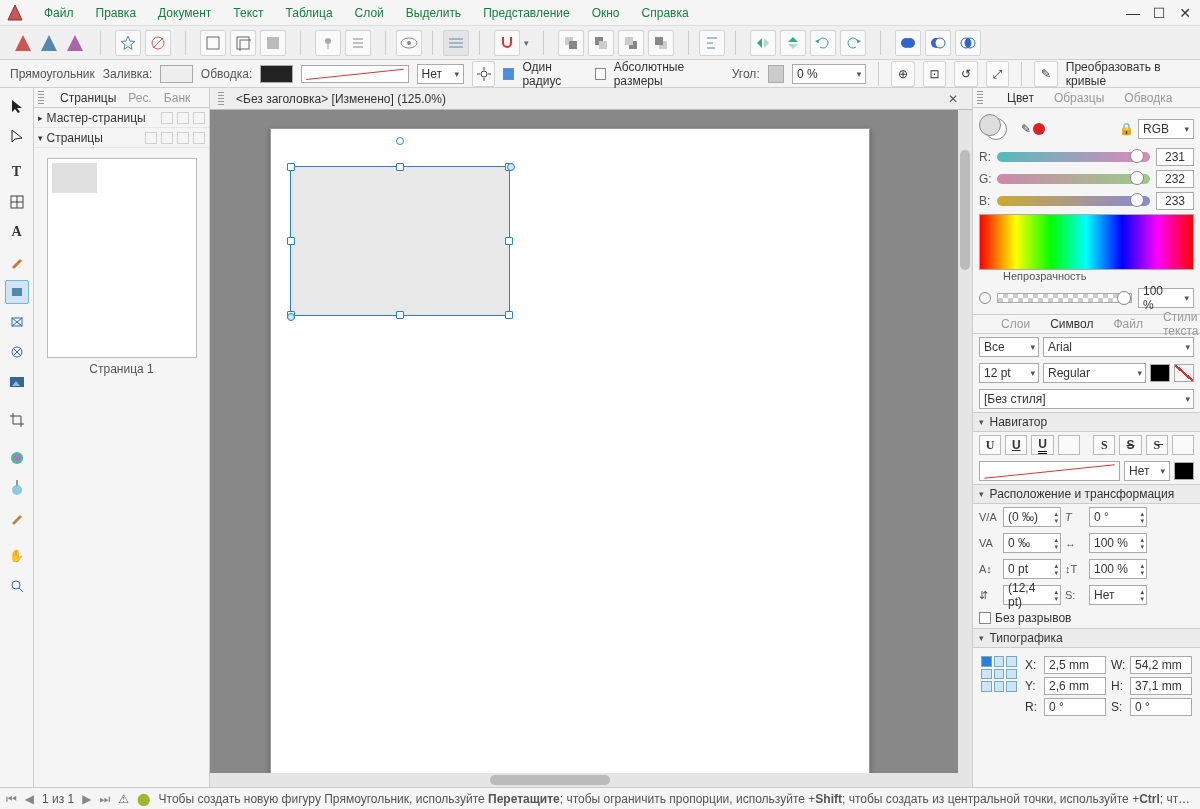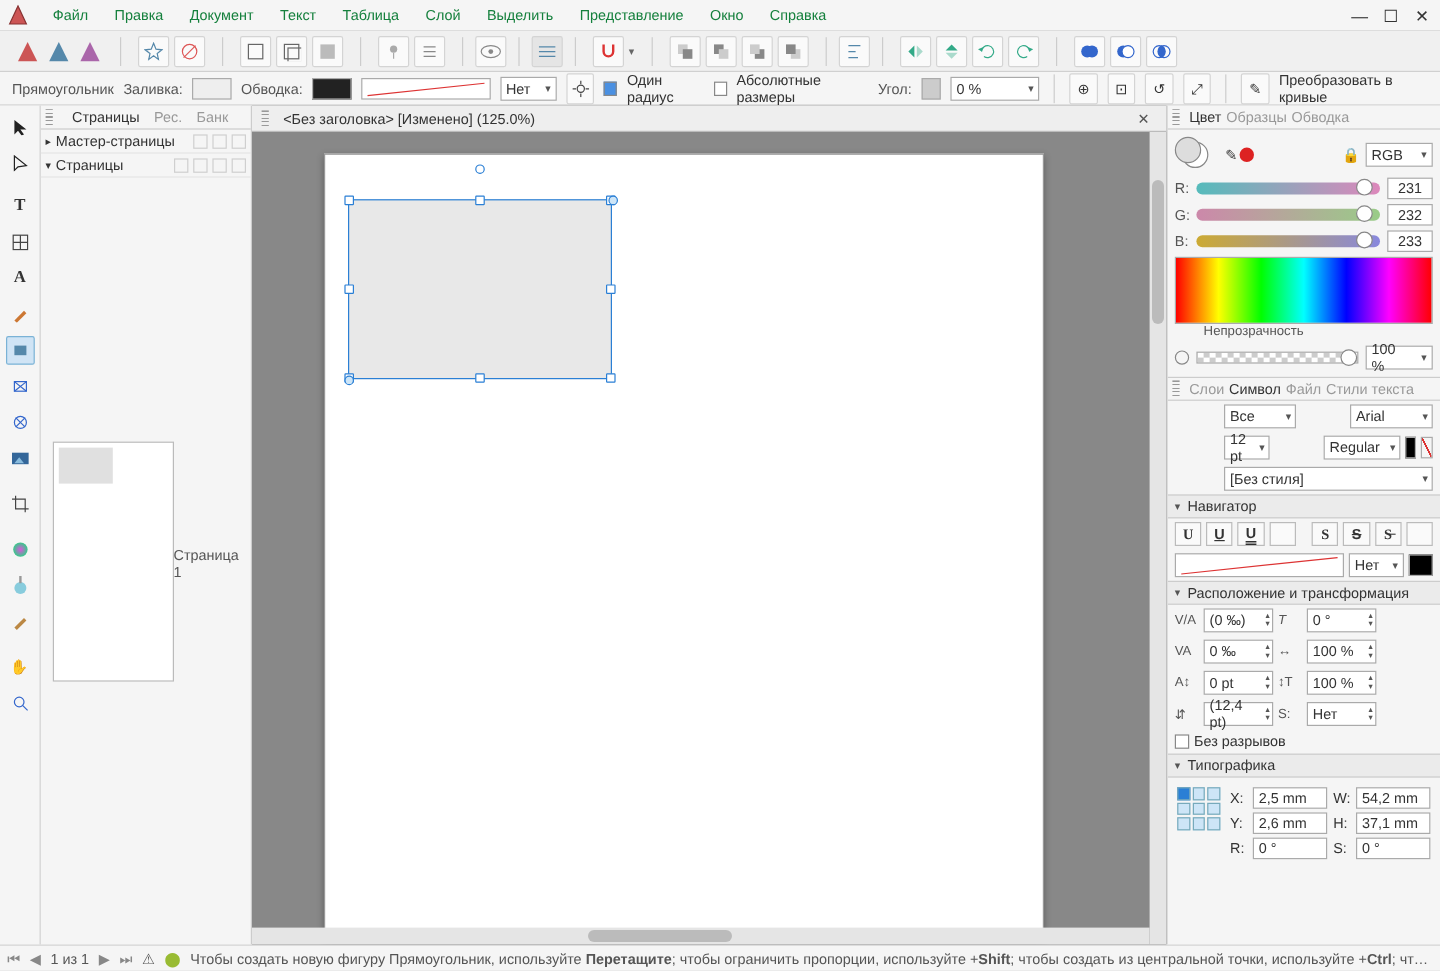--- a/index.html
+++ b/index.html
@@ -29,21 +29,21 @@
   .left-tools { width:34px; background:#f5f5f5; border-right:1px solid #ccc; display:flex; flex-direction:column; align-items:center; padding-top:6px; gap:6px;}
   .ltool { width:24px; height:24px; display:flex; align-items:center; justify-content:center; border-radius:2px; cursor:pointer;}
   .ltool.active { background:#d0e4f5; border:1px solid #7ab2d6;}
   .left-panel { width:176px; background:#f5f5f5; border-right:1px solid #ccc; display:flex; flex-direction:column;}
   .panel-tabs { height:20px; display:flex; align-items:center; border-bottom:1px solid #ccc; padding-left:4px; gap:12px; color:#999;}
   .panel-tabs .active-tab { color:#333;}
   .drag-grip { width:6px; height:14px; margin-right:4px; background:repeating-linear-gradient(#999 0 1px, transparent 1px 3px);}
   .tree-row { height:20px; display:flex; align-items:center; padding:0 4px; border-bottom:1px solid #e5e5e5; gap:4px;}
   .tree-row .tiny-icons { margin-left:auto; display:flex; gap:4px; opacity:0.5;}
   .tree-row .tiny-icons span{width:12px;height:12px;border:1px solid #aaa;}
-  .thumb-area { flex:1; padding:10px; display:flex; flex-direction:row; align-items:center;}
+  .thumb-area { flex:1; padding:10px; display:flex; flex-direction:column; align-items:center;}
   .thumb { width:150px; height:200px; background:#fff; border:1px solid #bbb; position:relative;}
   .thumb-inner { position:absolute; left:4px; top:4px; width:45px; height:30px; background:#e0e0e0;}
   .thumb-label { margin-top:4px; color:#555;}
   .canvas-area { flex:1; position:relative; background:#888; display:flex; flex-direction:column;}
   .doc-tab-strip { height:22px; background:#eee; border-bottom:1px solid #bbb; display:flex; align-items:center; padding:0 8px;}
   .doc-tab-strip .drag-grip{margin-right:6px;}
   .doc-tab { flex:1; display:flex; align-items:center; padding-left:6px;}
   .doc-close { margin-left:auto; padding:0 6px; color:#555;}
   .canvas-viewport { flex:1; position:relative; overflow:hidden; }
   .page-bg { position:absolute; left:60px; top:18px; width:600px; height:654px; background:#fff; border:1px solid #999; box-shadow:0 2px 6px rgba(0,0,0,0.3);}
@@ -55,21 +55,21 @@
   .h-w{left:-4px;top:50%;margin-top:-4px;} .h-e{right:-4px;top:50%;margin-top:-4px;}
   .h-sw{left:-4px;bottom:-4px;} .h-s{left:50%;bottom:-4px;margin-left:-4px;} .h-se{right:-4px;bottom:-4px;}
   .h-rot{left:50%;top:-30px;margin-left:-4px;}
   .h-extra1{left:100%;top:-4px;margin-left:-2px;}
   .h-extra2{left:-4px;top:100%;margin-top:-2px;}
   .vscroll { position:absolute; right:0; top:0; bottom:0; width:14px; background:#e5e5e5;}
   .vscroll .thumb-bar { position:absolute; left:2px; right:2px; top:40px; height:120px; background:#bbb; border-radius:6px;}
   .hscroll { position:absolute; left:0; right:14px; bottom:0; height:14px; background:#e5e5e5;}
   .hscroll .thumb-bar { position:absolute; top:2px; bottom:2px; left:280px; width:120px; background:#bbb; border-radius:6px;}
   .right-panel { width:228px; background:#f5f5f5; border-left:1px solid #ccc; display:flex; flex-direction:column; overflow:hidden;}
-  .rp-tabs { height:20px; display:flex; align-items:center; border-bottom:1px solid #ccc; padding:0 4px; gap:4px; color:#999;}
+  .rp-tabs { height:20px; display:flex; align-items:center; border-bottom:1px solid #ccc; padding:0 4px; gap:20px; color:#999;}
   .rp-tabs .active-tab{color:#333;}
   .color-section { padding:6px;}
   .color-top { display:flex; align-items:center; gap:6px;}
   .dualcircle { position:relative; width:36px; height:30px;}
   .dualcircle .c1{width:22px;height:22px;border:1px solid #888;border-radius:50%;position:absolute;left:6px;top:4px;background:#fff;}
   .dualcircle .c2{width:22px;height:22px;border:1px solid #888;border-radius:50%;position:absolute;left:0;top:0;background:#ddd;}
   .dualcircle .noline::after{content:"";position:absolute;inset:3px;border-top:1px solid red;transform:rotate(-45deg);}
   .eyedrop { display:flex; gap:2px; align-items:center;}
   .reddot { width:12px; height:12px; border-radius:50%; background:#d22;}
   .linkbox { margin-left:auto; display:flex; gap:4px; align-items:center;}
@@ -82,21 +82,21 @@
   .slider .knob{position:absolute;right:6px;top:-3px;width:14px;height:14px;border:1px solid #888;border-radius:50%;background:#fff;}
   .numfield { width:38px; height:18px; border:1px solid #aaa; background:#fff; text-align:center; line-height:16px;}
   .spectrum { height:56px; margin-top:4px; background:linear-gradient(to right,red,yellow,lime,cyan,blue,magenta,red); border:1px solid #aaa;}
   .opacity-row { display:flex; align-items:center; gap:6px; margin-top:6px;}
   .opacity-label{color:#555;font-size:11px;padding-left:24px;}
   .ohslider{flex:1;height:10px;background:repeating-conic-gradient(#ccc 0 25%,#fff 0 50%) 0/10px 10px; border:1px solid #aaa; position:relative;}
   .ohslider .knob{position:absolute; right:0; top:-3px; width:14px; height:14px; border:1px solid #888; border-radius:50%; background:#fff;}
   .rp-section-header { height:20px; background:#ebebeb; border-top:1px solid #ccc; border-bottom:1px solid #ccc; display:flex; align-items:center; padding:0 6px; gap:6px;}
   .rp-section-header .tri{font-size:9px;color:#555;}
   .row { display:flex; gap:4px; padding:3px 6px; align-items:center;}
-  .field { height:20px; border:1px solid #aaa; background:#fff; padding:0 16px 0 4px; position:relative; display:flex; align-items:center;margin-left:41px;}
+  .field { height:20px; border:1px solid #aaa; background:#fff; padding:0 16px 0 4px; position:relative; display:flex; align-items:center;}
   .field::after{content:"▾"; position:absolute; right:3px; font-size:9px; color:#555;}
   .sw-small{ width:20px; height:18px; border:1px solid #aaa;}
   .sw-black{background:#000;}
   .sw-diag{background:linear-gradient(to top right,transparent 45%,#d33 45%,#d33 55%,transparent 55%);}
   .decor-btn { width:24px; height:20px; border:1px solid #bbb; background:#fafafa; display:flex; align-items:center; justify-content:center; font-weight:bold; font-family:"Times New Roman",serif;}
   .spin { width:58px; height:20px; border:1px solid #aaa; background:#fff; padding:0 14px 0 4px; position:relative; display:flex; align-items:center;}
   .spin::after{content:"▴\A▾"; white-space:pre; font-size:7px; line-height:7px; position:absolute; right:2px; color:#555;}
   .iconlbl { width:20px; color:#555; font-size:11px;}
   .typo-btns { display:flex; gap:3px; padding:4px 6px;}
   .typo-btn { width:24px; height:20px; border:1px solid #ccc; background:#fafafa; display:flex; align-items:center; justify-content:center; font-size:10px; color:#888;}

